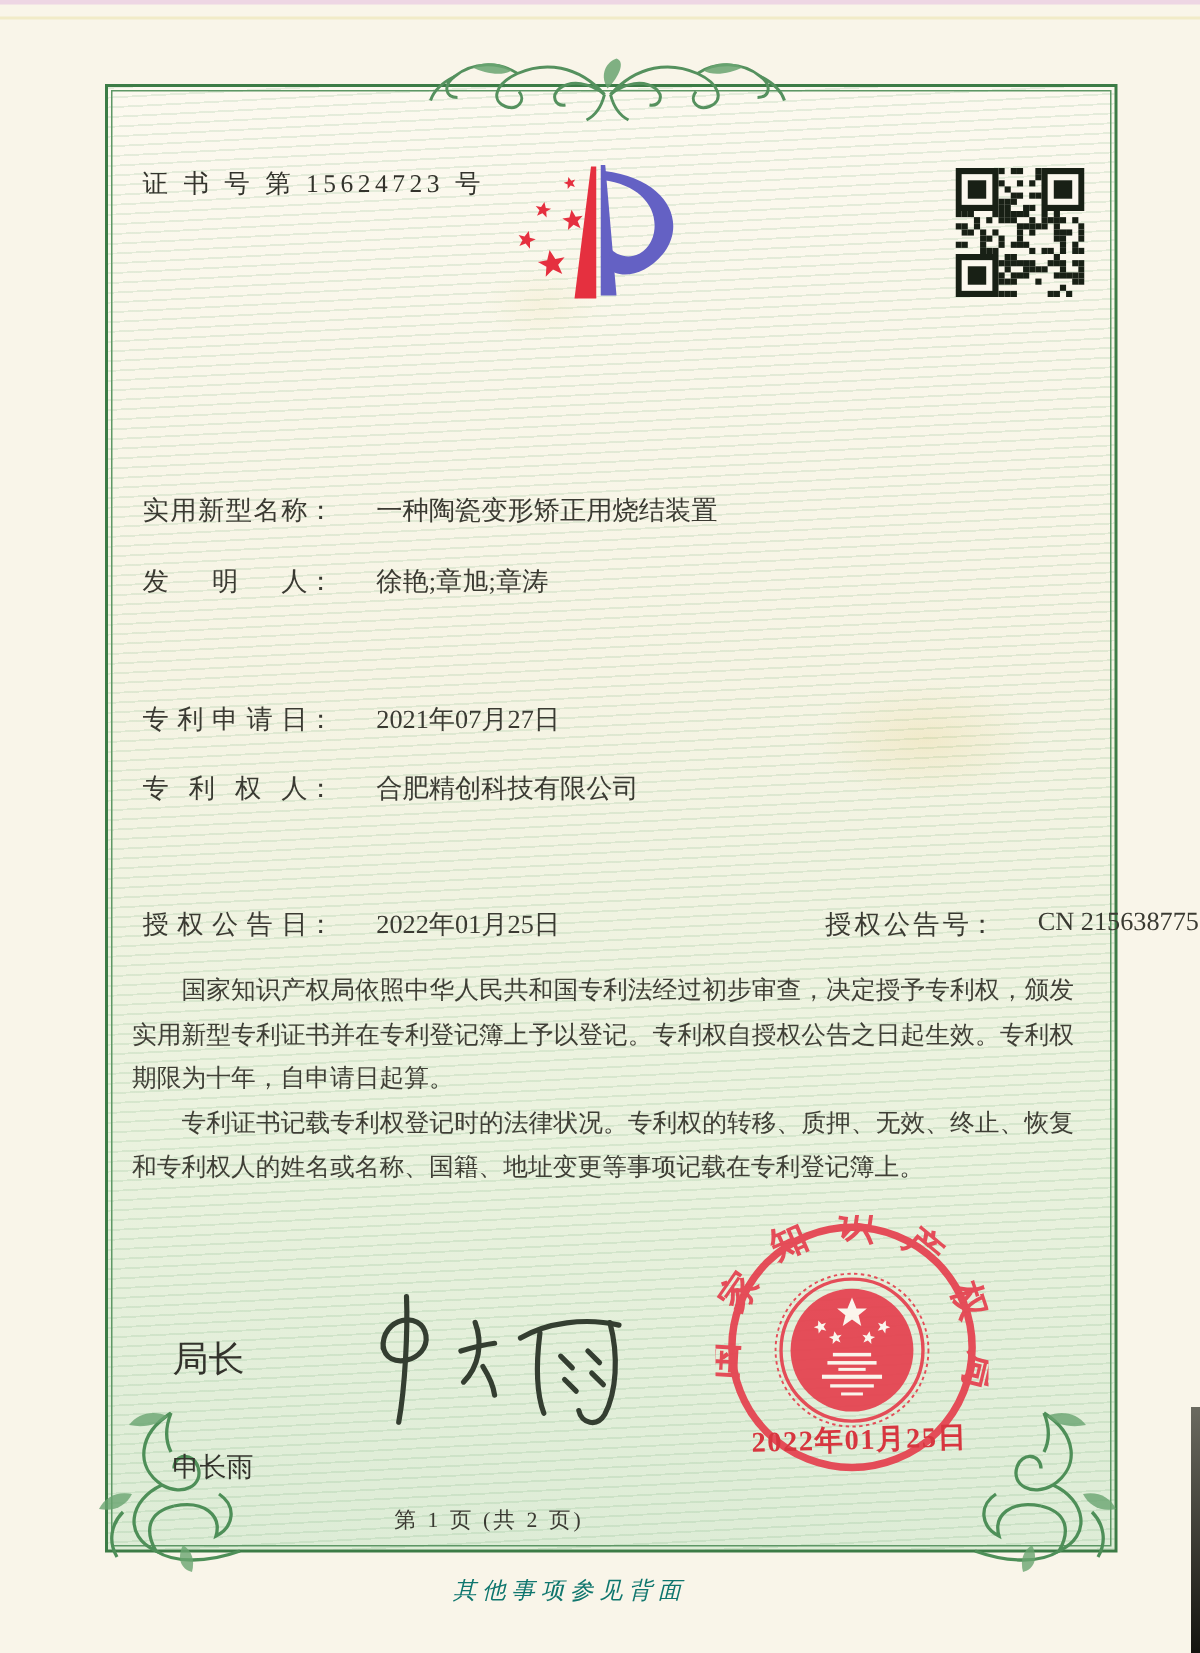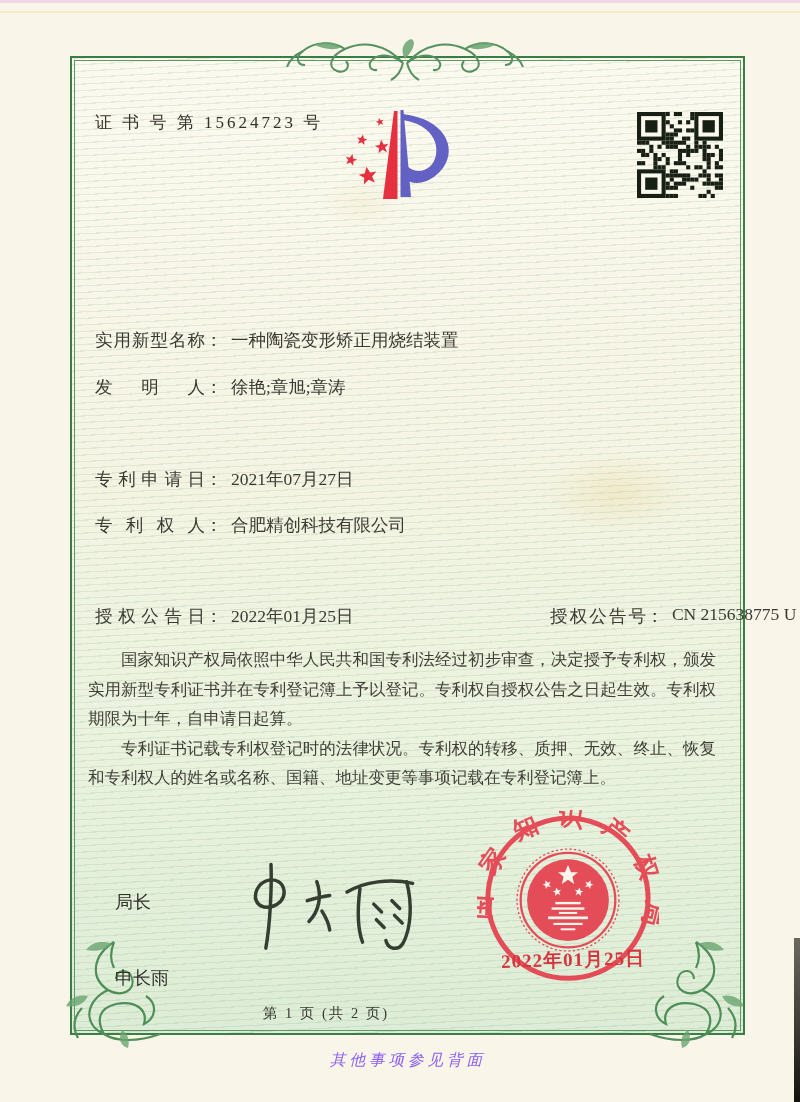--- a/index.html
+++ b/index.html
@@ -30,43 +30,43 @@
 
   .logo { position:absolute; left:322px; top:106px; width:160px; height:112px; }
   .qr { position:absolute; left:637px; top:112px; width:86px; height:86px; }
 
   .title { position:absolute; left:0; width:800px; top:228px; text-align:center;
            font-size:46px; letter-spacing:9px; color:#26261f; font-weight:600; }
 
   .field { position:absolute; left:95px; font-size:17.5px; color:#3a3a32; white-space:nowrap; }
   .flabel { display:inline-block; width:110px; text-align:justify; text-align-last:justify; vertical-align:top; }
   .fcolon { display:inline-block; vertical-align:top; }
-  .fvalue { display:inline-block; margin-left:4px; vertical-align:top; }
+  .fvalue { display:inline-block; margin-left:24px; vertical-align:top; }
   .fvalue.wrap { white-space:normal; width:486px; line-height:28px; }
 
   .grant-no-pair { position:absolute; left:455px; top:0; }
 
   .paragraphs { position:absolute; left:88px; top:645px; width:628px; font-size:16.5px;
                 line-height:29.5px; color:#3f3f36; text-align:justify; }
   .paragraphs p { text-indent:2em; }
 
-  .signer-title { position:absolute; left:115px; top:890px; font-size:18px; color:#33332c;
+  .signer-title { position:absolute; left:115px; top:890px; font-size:24px; color:#33332c;
                   font-family:"Liberation Sans","DejaVu Sans",sans-serif;text-align:center; }
   .signer-name  { position:absolute; left:115px; top:928px; font-size:18px; color:#33332c;
                   font-family:"Liberation Sans","DejaVu Sans",sans-serif;margin-top:38px; }
   .signature-svg { position:absolute; left:233px; top:853px; width:190px; height:104px; }
 
   .seal { position:absolute; left:477px; top:810px; width:182px; height:182px; opacity:0.92; }
   .seal-date { position:absolute; left:488px; top:947px; width:170px; text-align:center;
                font-size:19px; color:#d7363f; letter-spacing:1px; transform:rotate(-1.5deg); font-weight:600; }
 
   .footer-page { position:absolute; left:0; width:652px; top:1004px; text-align:center;
                  font-size:14.5px; color:#3a3a32; letter-spacing:2px; }
   .back-note { position:absolute; left:0; width:760px; top:1050px; text-align:center;
-               font-size:15.5px; color:#8b5cf6; letter-spacing:4px; font-style:italic;margin-left:28px; }
+               font-size:15.5px; color:#0f766e; letter-spacing:4px; font-style:italic; }
 
   .corner-fl { position:absolute; width:110px; height:112px; }
   .fl-bl { left:52px; top:938px; }
   .fl-br { left:648px; top:938px; transform:scaleX(-1); }
   .top-ornament { position:absolute; left:285px; top:33px; width:240px; height:52px; }
 </style>
 </head>
 <body>
 
 <div class="page">

